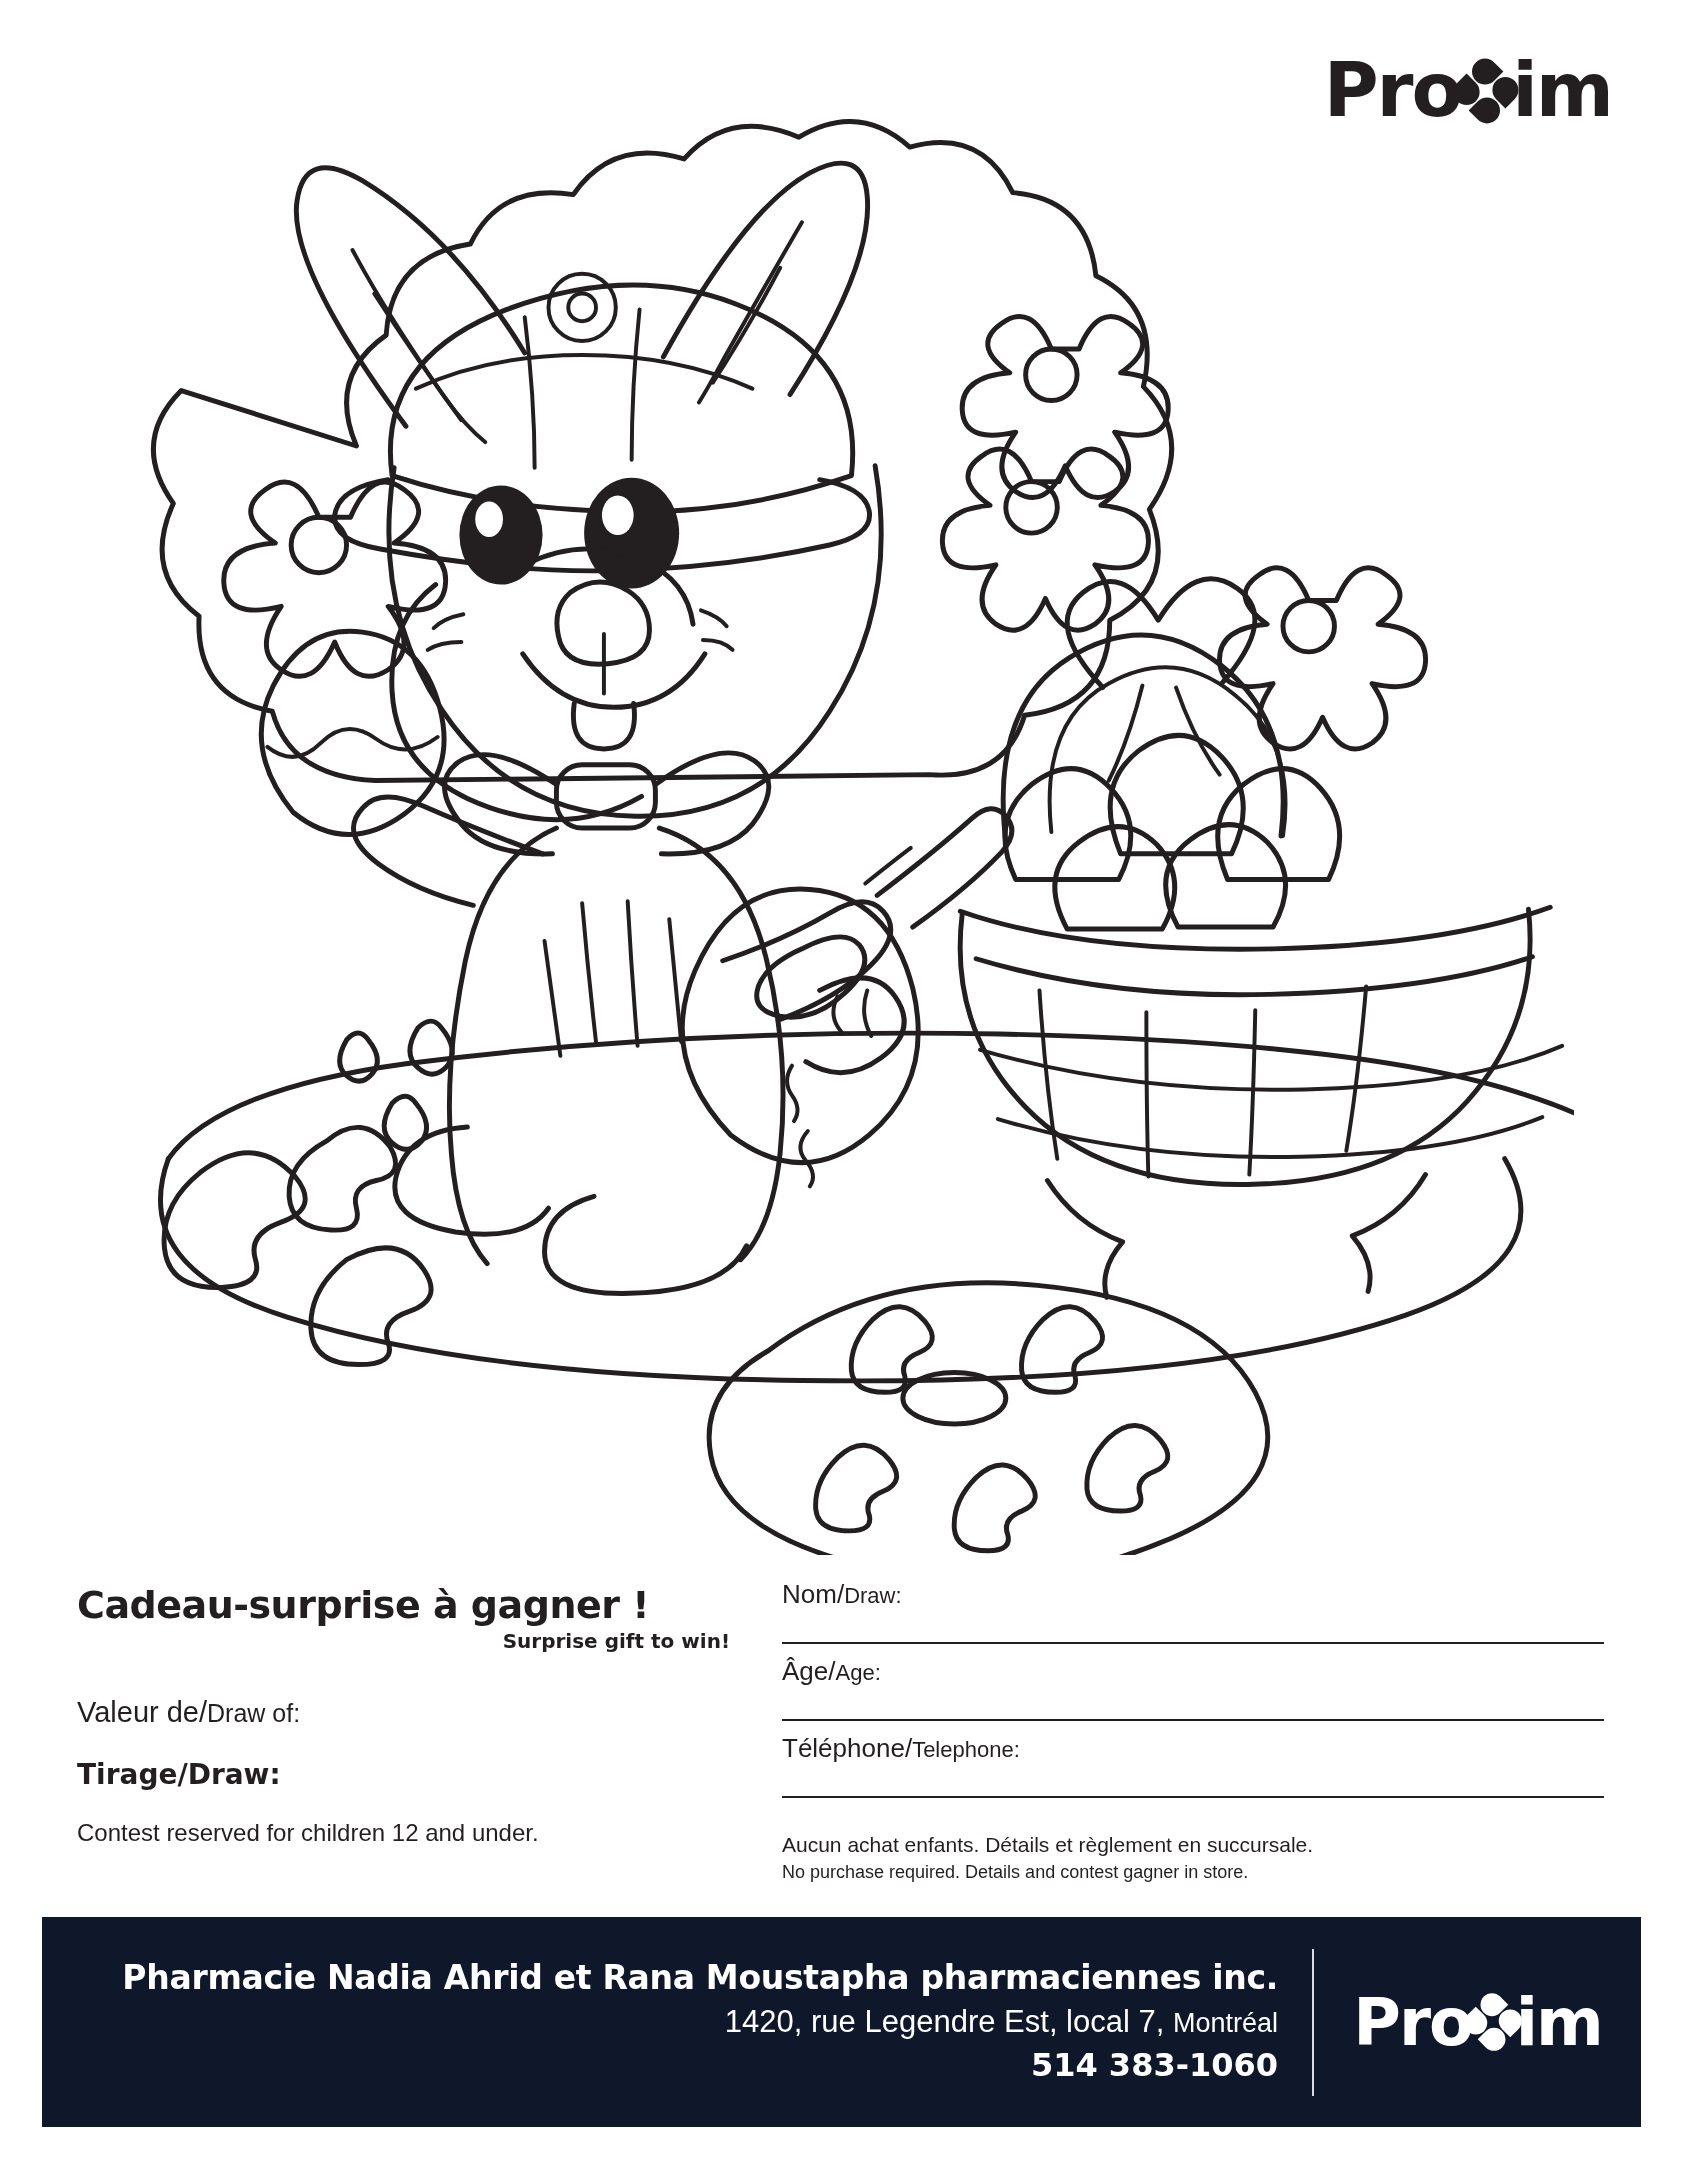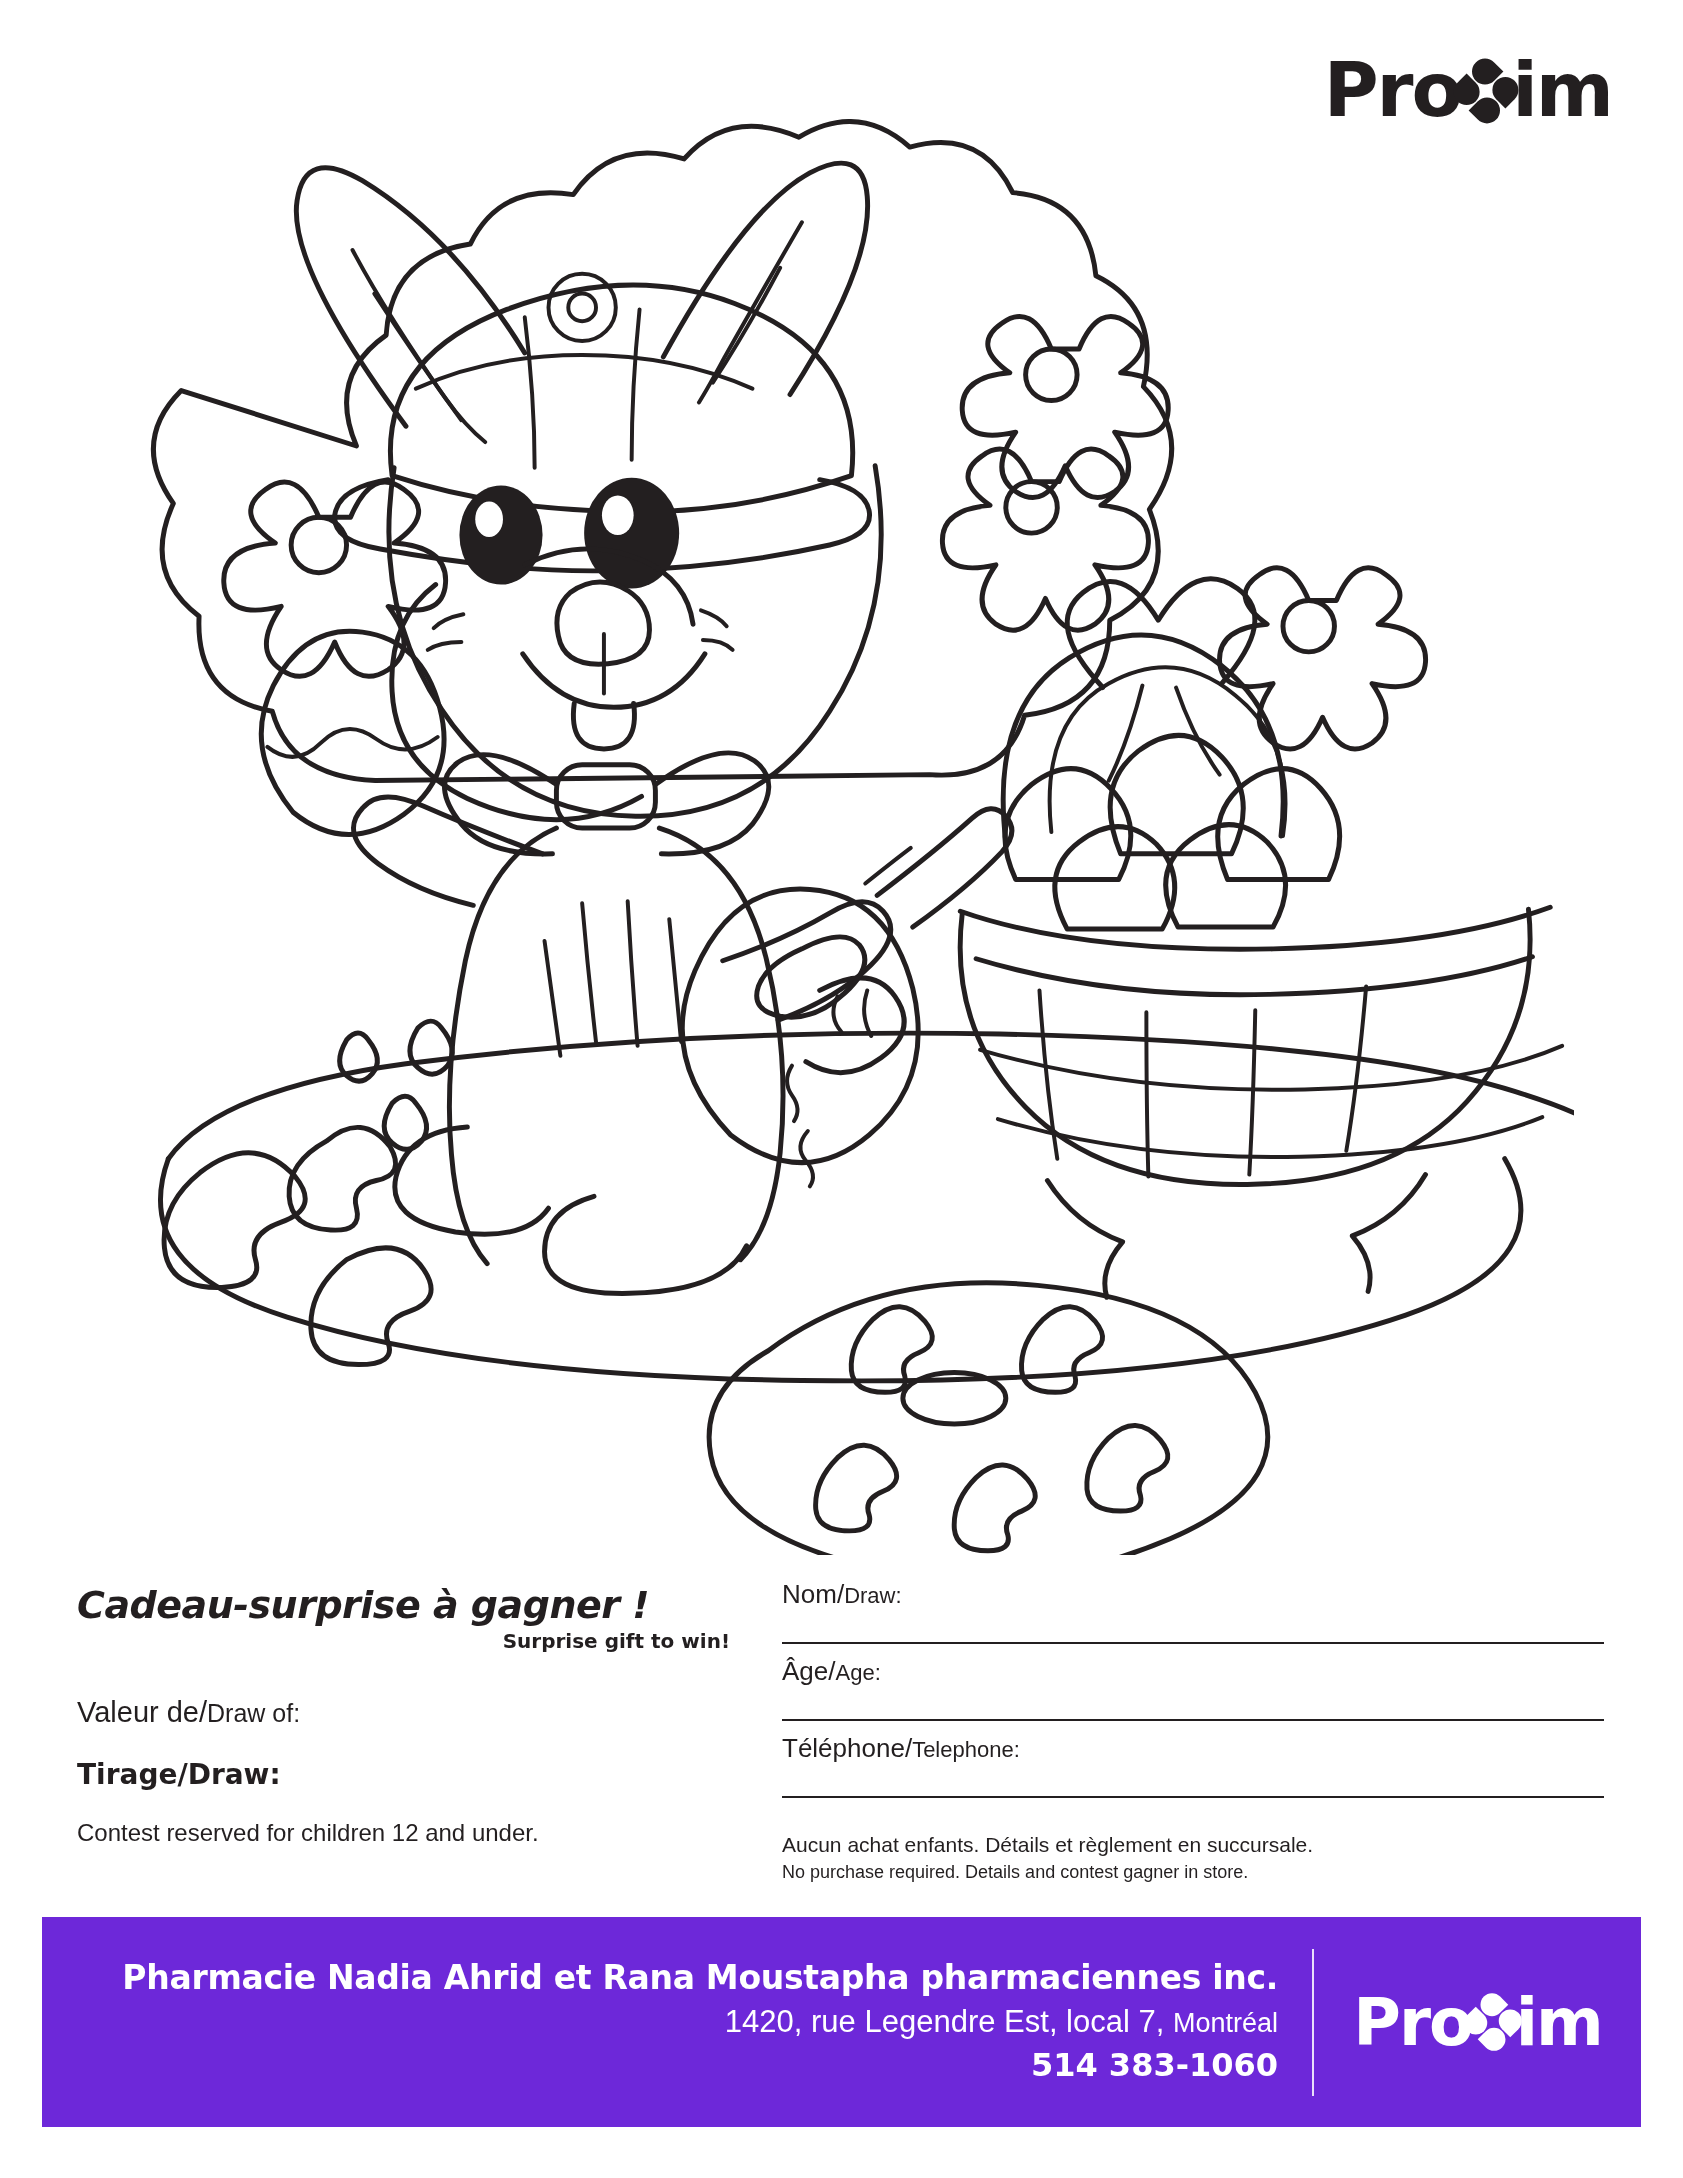--- a/index.html
+++ b/index.html
@@ -74,21 +74,20 @@
     top: 1584px;
     width: 653px;
   }
   .contest .title-fr {
     font-family: "DejaVu Sans", sans-serif;
     font-weight: 700;
     font-size: 38px;
     line-height: 1.12;
     margin: 0;
     letter-spacing: -0.5px;
-    font-style: italic;
   }
   .contest .title-en {
     font-family: "DejaVu Sans", sans-serif;
     font-weight: 700;
     font-size: 20px;
     line-height: 1.2;
     margin: 2px 0 0 0;
     text-align: right;
   }
   .contest .value {
@@ -147,21 +146,21 @@
   .legal .fr { font-size: 21px; line-height: 1.25; }
   .legal .en { font-size: 18px; line-height: 1.25; margin-top: 3px; }
 
   
   .footer {
     position: absolute;
     left: 42px;
     right: 42px;
     bottom: 51px;
     height: 210px;
-    background: #6d28d9;
+    background: #0f172a;
     color: #ffffff;
     display: flex;
     align-items: center;
   }
   .footer .info {
     flex: 1;
     text-align: right;
     padding-right: 34px;
     line-height: 1.18;
   }

